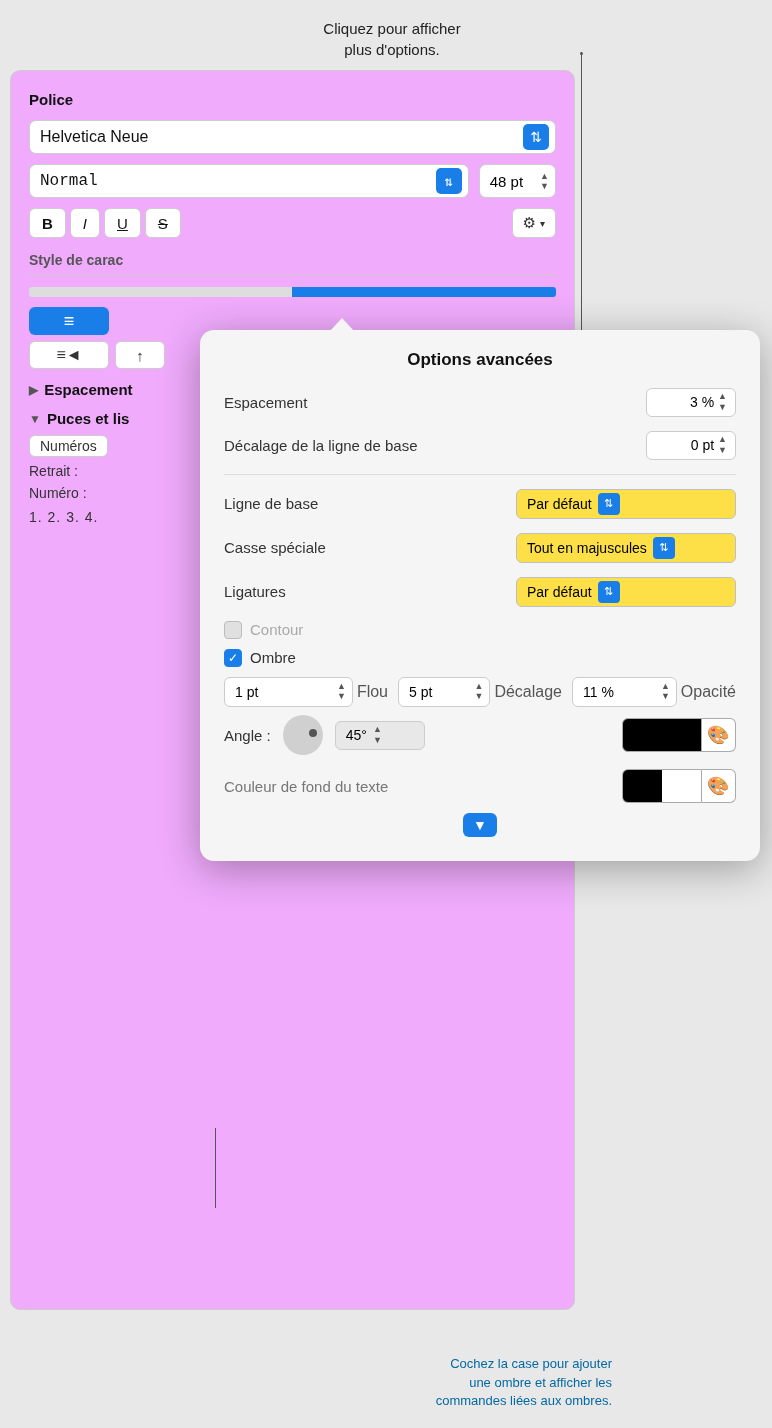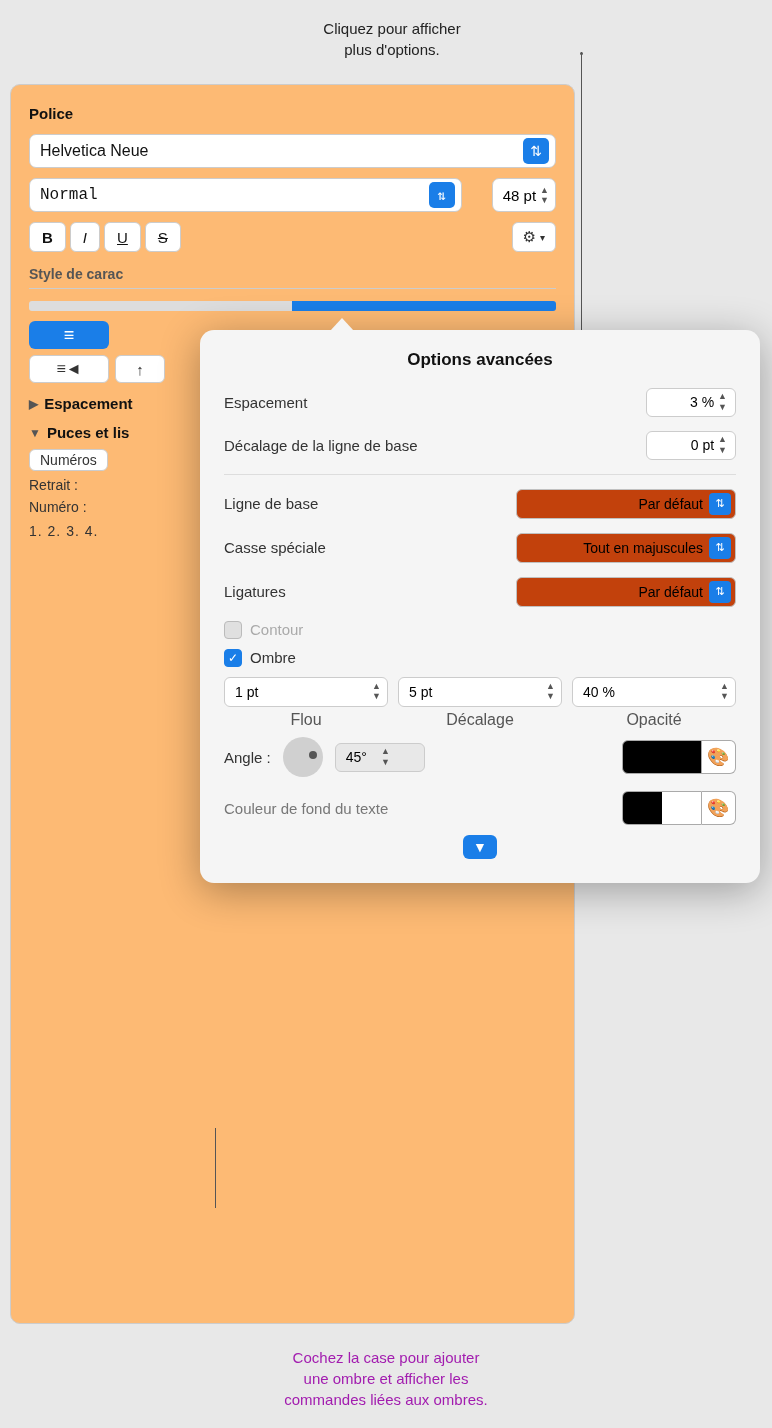--- a/index.html
+++ b/index.html
@@ -14,34 +14,34 @@
 
     
     .callout-top {
       text-align: center;
       font-size: 15px;
       color: #222;
       padding: 18px 180px 12px 180px;
       line-height: 1.4;
     }
     .callout-bottom {
-      text-align: center;
-      font-size: 15px;
-      color: #a21caf;
+      text-align: right;
+      font-size: 13px;
+      color: #0369a1;
       padding: 18px 160px 18px 160px;
       line-height: 1.4;
     }
 
     
     .sidebar-panel {
-      background: #fdba74;
+      background: #f0abfc;
       border: 1px solid #ccc;
       border-radius: 10px;
       position: absolute;
-      top: 84px;
+      top: 70px;
       left: 10px;
       width: 565px;
       min-height: 1240px;
       padding: 20px 18px;
       z-index: 1;
     }
 
     .section-title {
       font-size: 15px;
       font-weight: 600;
@@ -104,22 +104,21 @@
     }
     .pt-box {
       display: flex;
       align-items: center;
       height: 34px;
       border: 1px solid #ccc;
       border-radius: 7px;
       background: white;
       padding: 0 6px 0 10px;
       font-size: 15px;
-      gap: 4px;
-      margin-left: 20px;
+      gap: 17px;
     }
     .pt-stepper {
       display: flex;
       flex-direction: column;
       gap: 1px;
     }
     .pt-stepper span {
       font-size: 9px;
       color: #555;
       cursor: pointer;
@@ -336,26 +335,26 @@
       cursor: pointer;
       line-height: 1.1;
     }
 
     
     .modal-select-box {
       display: flex;
       align-items: center;
       border: 1px solid #c0c0c0;
       border-radius: 6px;
-      background: #c2410c;
+      background: #fde047;
       padding: 3px 4px 3px 10px;
       font-size: 14px;
       gap: 6px;
       min-width: 220px;
-      justify-content: flex-end;
+      justify-content: flex-start;
     }
     .modal-select-arrow {
       background: #1a7ee8;
       border-radius: 4px;
       width: 22px;
       height: 22px;
       display: flex;
       align-items: center;
       justify-content: center;
       color: white;
@@ -399,21 +398,21 @@
 
     
     .shadow-controls {
       display: flex;
       gap: 10px;
       margin-bottom: 8px;
     }
     .shadow-cell {
       flex: 1;
       display: flex;
-      flex-direction: column;
+      flex-direction: row;
       align-items: center;
       gap: 4px;
     }
     .shadow-val-box {
       display: flex;
       align-items: center;
       border: 1px solid #ccc;
       border-radius: 6px;
       background: white;
       padding: 4px 6px 4px 10px;
@@ -454,21 +453,21 @@
       transform: translate(6px, -6px);
     }
     .angle-value-box {
       display: flex;
       align-items: center;
       border: 1px solid #ccc;
       border-radius: 6px;
       background: #e8e8e8;
       padding: 3px 4px 3px 10px;
       font-size: 14px;
-      gap: 14px;
+      gap: 6px;
       min-width: 90px;
     }
     
     .color-swatch-row {
       display: flex;
       align-items: center;
       gap: 0;
       margin-left: auto;
     }
     .color-black-swatch {
@@ -730,21 +729,21 @@
         <span>5 pt</span>
         <div class="mini-stepper">
           <span>▲</span>
           <span>▼</span>
         </div>
       </div>
       <span class="shadow-cell-label">Décalage</span>
     </div>
     <div class="shadow-cell">
       <div class="shadow-val-box">
-        <span>40 %</span>
+        <span>11 %</span>
         <div class="mini-stepper">
           <span>▲</span>
           <span>▼</span>
         </div>
       </div>
       <span class="shadow-cell-label">Opacité</span>
     </div>
   </div>
 
   <div class="angle-row">

